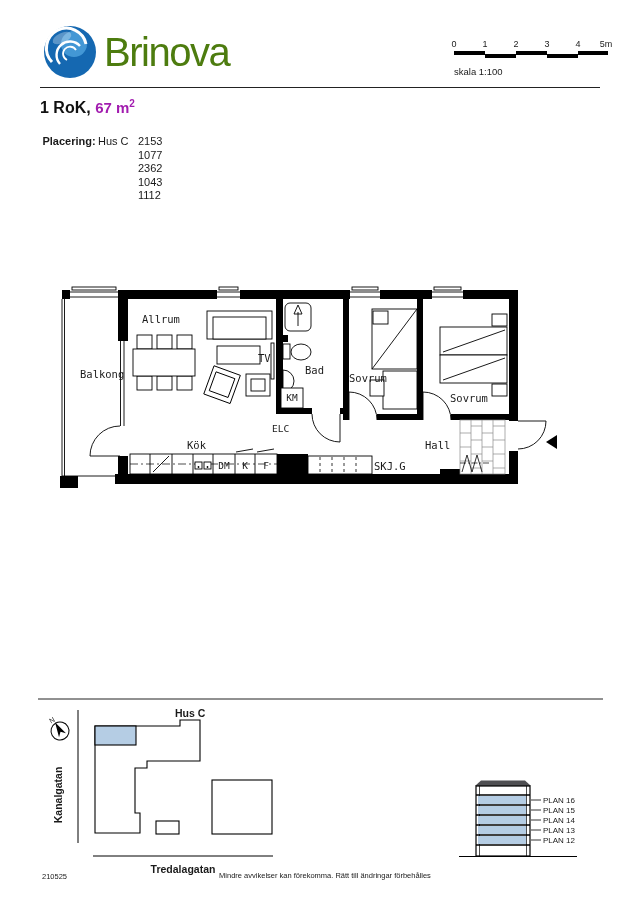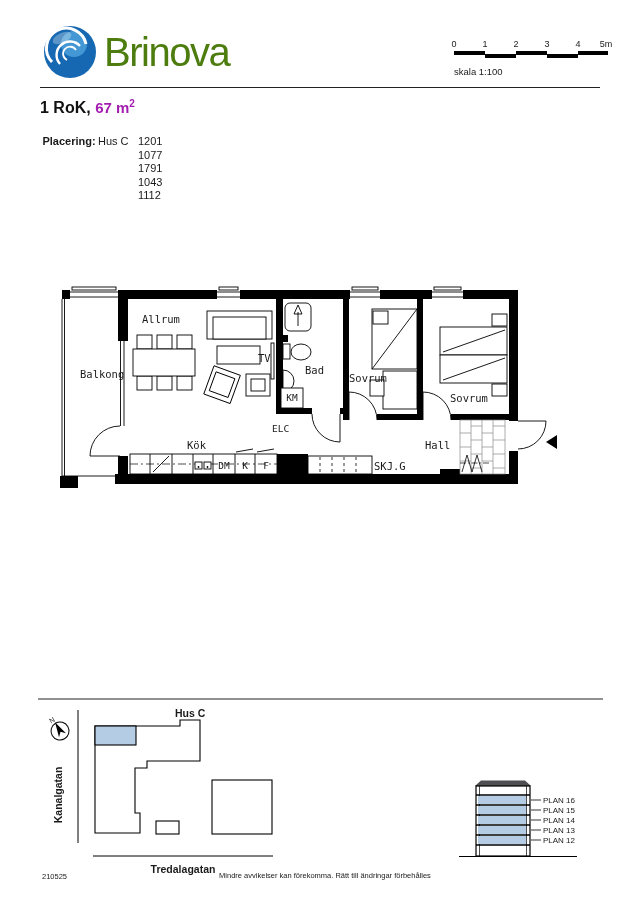--- a/index.html
+++ b/index.html
@@ -68,23 +68,23 @@
     <span id="type-label">1 RoK,</span>
     <span id="area">
       <span>67 m</span><sup>2</sup>
     </span>
   </div>
 
   <div class="abs" id="placering">
     <span class="lbl">Placering:</span>
     <span class="bld">Hus C</span>
     <span>
-      <div>1201</div>
+      <div>2153</div>
       <div>1077</div>
-      <div>1791</div>
+      <div>2362</div>
       <div>1043</div>
       <div>1112</div>
     </span>
   </div>
 
   <svg class="abs" style="left:60px;top:286px;" width="500" height="212" viewBox="0 0 500 212">
 
     <g>
       <rect class="wall" x="2" y="4" width="8" height="9"></rect>
       <rect class="wall" x="58" y="4" width="99" height="9"></rect>

